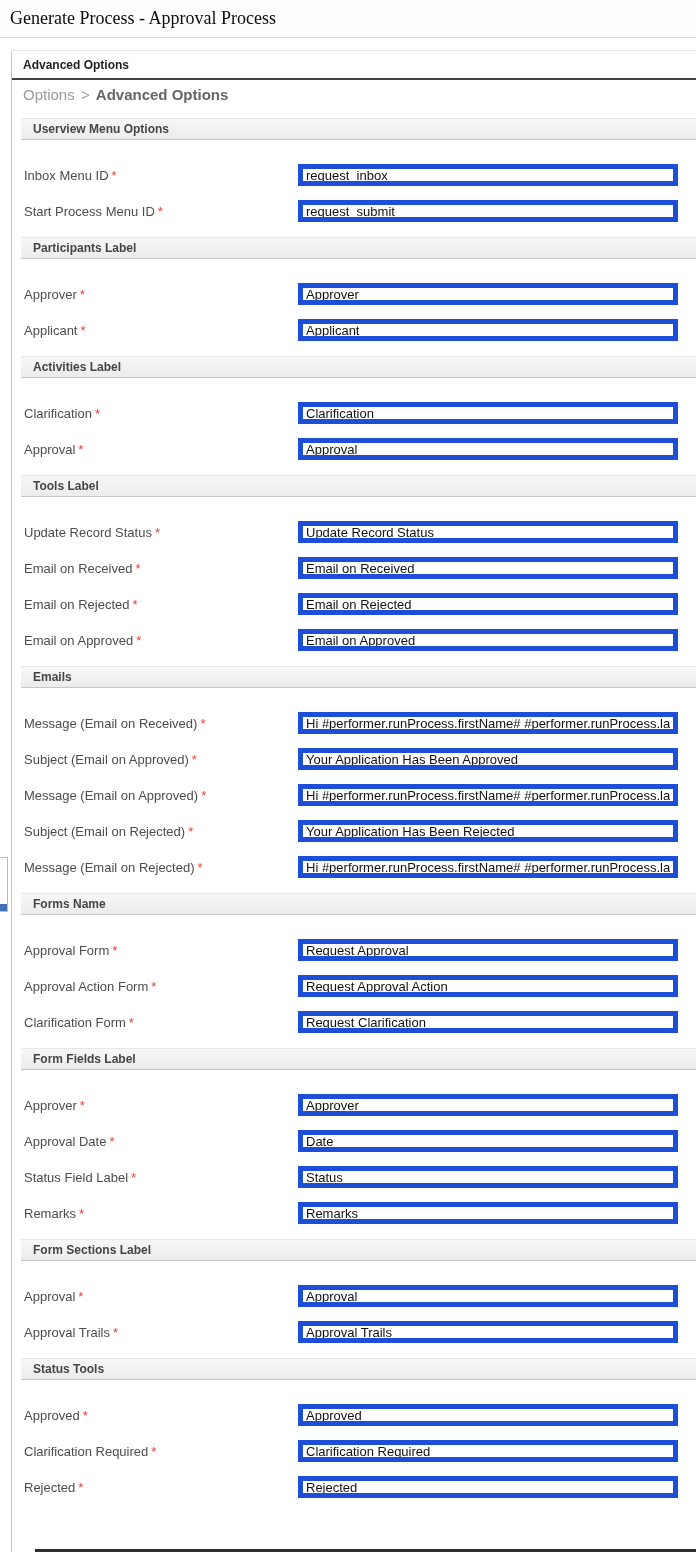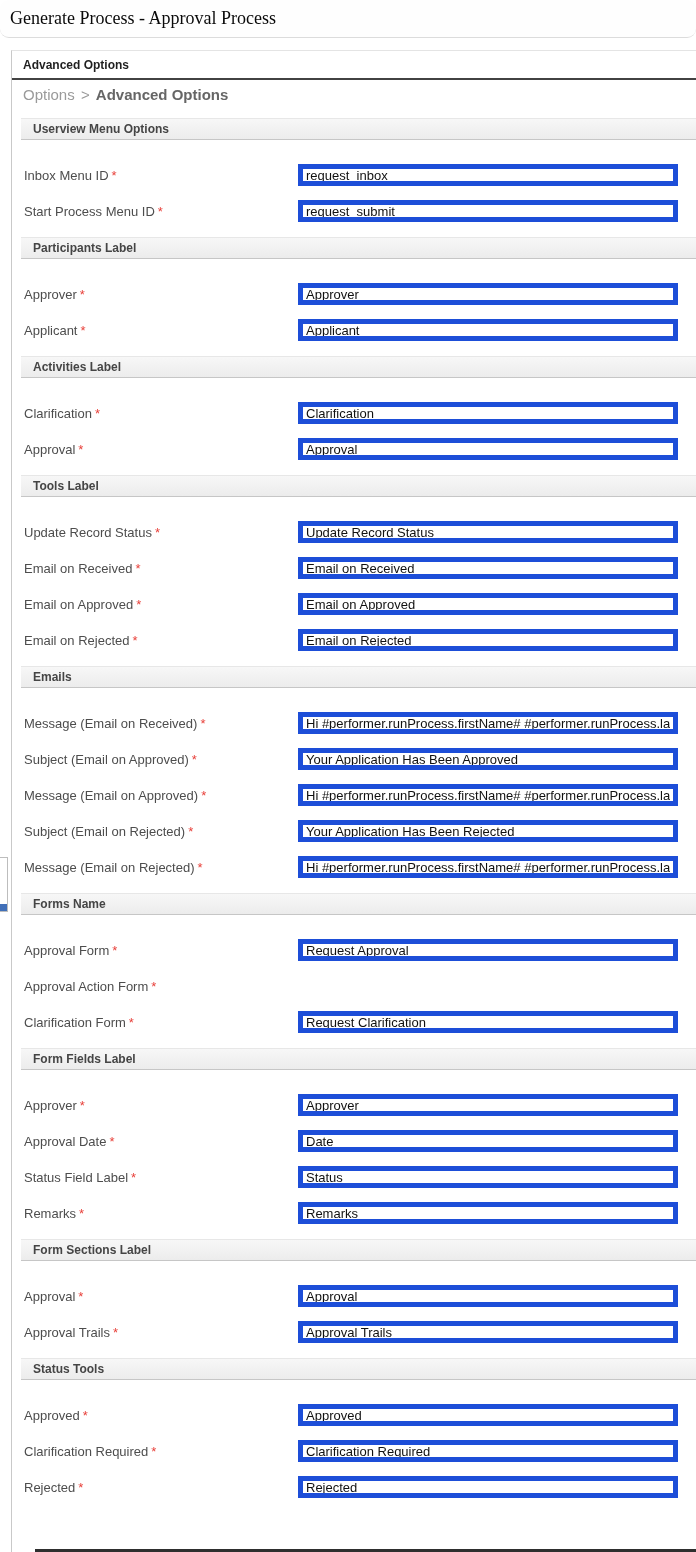--- a/index.html
+++ b/index.html
@@ -1,21 +1,21 @@
 <!DOCTYPE html>
 <html><head>
 <meta charset="utf-8">
 <style>
   * { margin:0; padding:0; box-sizing:border-box; }
   html,body { width:696px; height:1552px; background:#fff; overflow:hidden; position:relative;
               font-family:"Liberation Sans", sans-serif; }
 
   
   .titlebar { position:absolute; left:0; top:0; width:696px; height:38px;
-              background:#fefefe; border-bottom:1px solid #dcdcdc;border-radius:9px; }
+              background:#fefefe; border-bottom:1px solid #dcdcdc; }
   .titlebar h1 { font-family:"Liberation Serif", serif; font-weight:normal; font-size:18px;
                  color:#0a0a0a; line-height:37px; padding-left:10px; }
 
   
   .panel { position:absolute; left:11px; top:50px; width:685px; height:1502px;
            background:#fff; border-left:1px solid #c9c9c9; border-top:1px solid #e4e4e4; }
 
   .panel-header { font-size:12px; font-weight:bold; color:#1f1f1f;
                   padding:7px 11px 6px 11px; border-bottom:2px solid #424242; }
 
@@ -136,31 +136,31 @@
 
   <div class="field-row">
     <div class="field-label">
       <span class="field-label-text">Email on Received</span><span class="req">*</span>
     </div>
     <input type="text" spellcheck="false" value="Email on Received" style="">
   </div>
 
   <div class="field-row">
     <div class="field-label">
+      <span class="field-label-text">Email on Rejected</span><span class="req">*</span>
+    </div>
+    <input type="text" spellcheck="false" value="Email on Rejected" style="">
+  </div>
+
+  <div class="field-row">
+    <div class="field-label">
       <span class="field-label-text">Email on Approved</span><span class="req">*</span>
     </div>
     <input type="text" spellcheck="false" value="Email on Approved" style="">
   </div>
-
-  <div class="field-row">
-    <div class="field-label">
-      <span class="field-label-text">Email on Rejected</span><span class="req">*</span>
-    </div>
-    <input type="text" spellcheck="false" value="Email on Rejected" style="">
-  </div>
 </div>
   </div>
 
   <div class="form-section">
     <div class="section-title">Emails</div>
     <div class="section-body">
 
   <div class="field-row">
     <div class="field-label">
       <span class="field-label-text">Message (Email on Received)</span><span class="req">*</span>
@@ -205,20 +205,21 @@
     <div class="field-label">
       <span class="field-label-text">Approval Form</span><span class="req">*</span>
     </div>
     <input type="text" spellcheck="false" value="Request Approval" style="">
   </div>
 
   <div class="field-row">
     <div class="field-label">
       <span class="field-label-text">Approval Action Form</span><span class="req">*</span>
     </div>
+    <input type="text" spellcheck="false" value="Request Approval Action" style="">
   </div>
 
   <div class="field-row">
     <div class="field-label">
       <span class="field-label-text">Clarification Form</span><span class="req">*</span>
     </div>
     <input type="text" spellcheck="false" value="Request Clarification" style="">
   </div>
 </div>
   </div>

